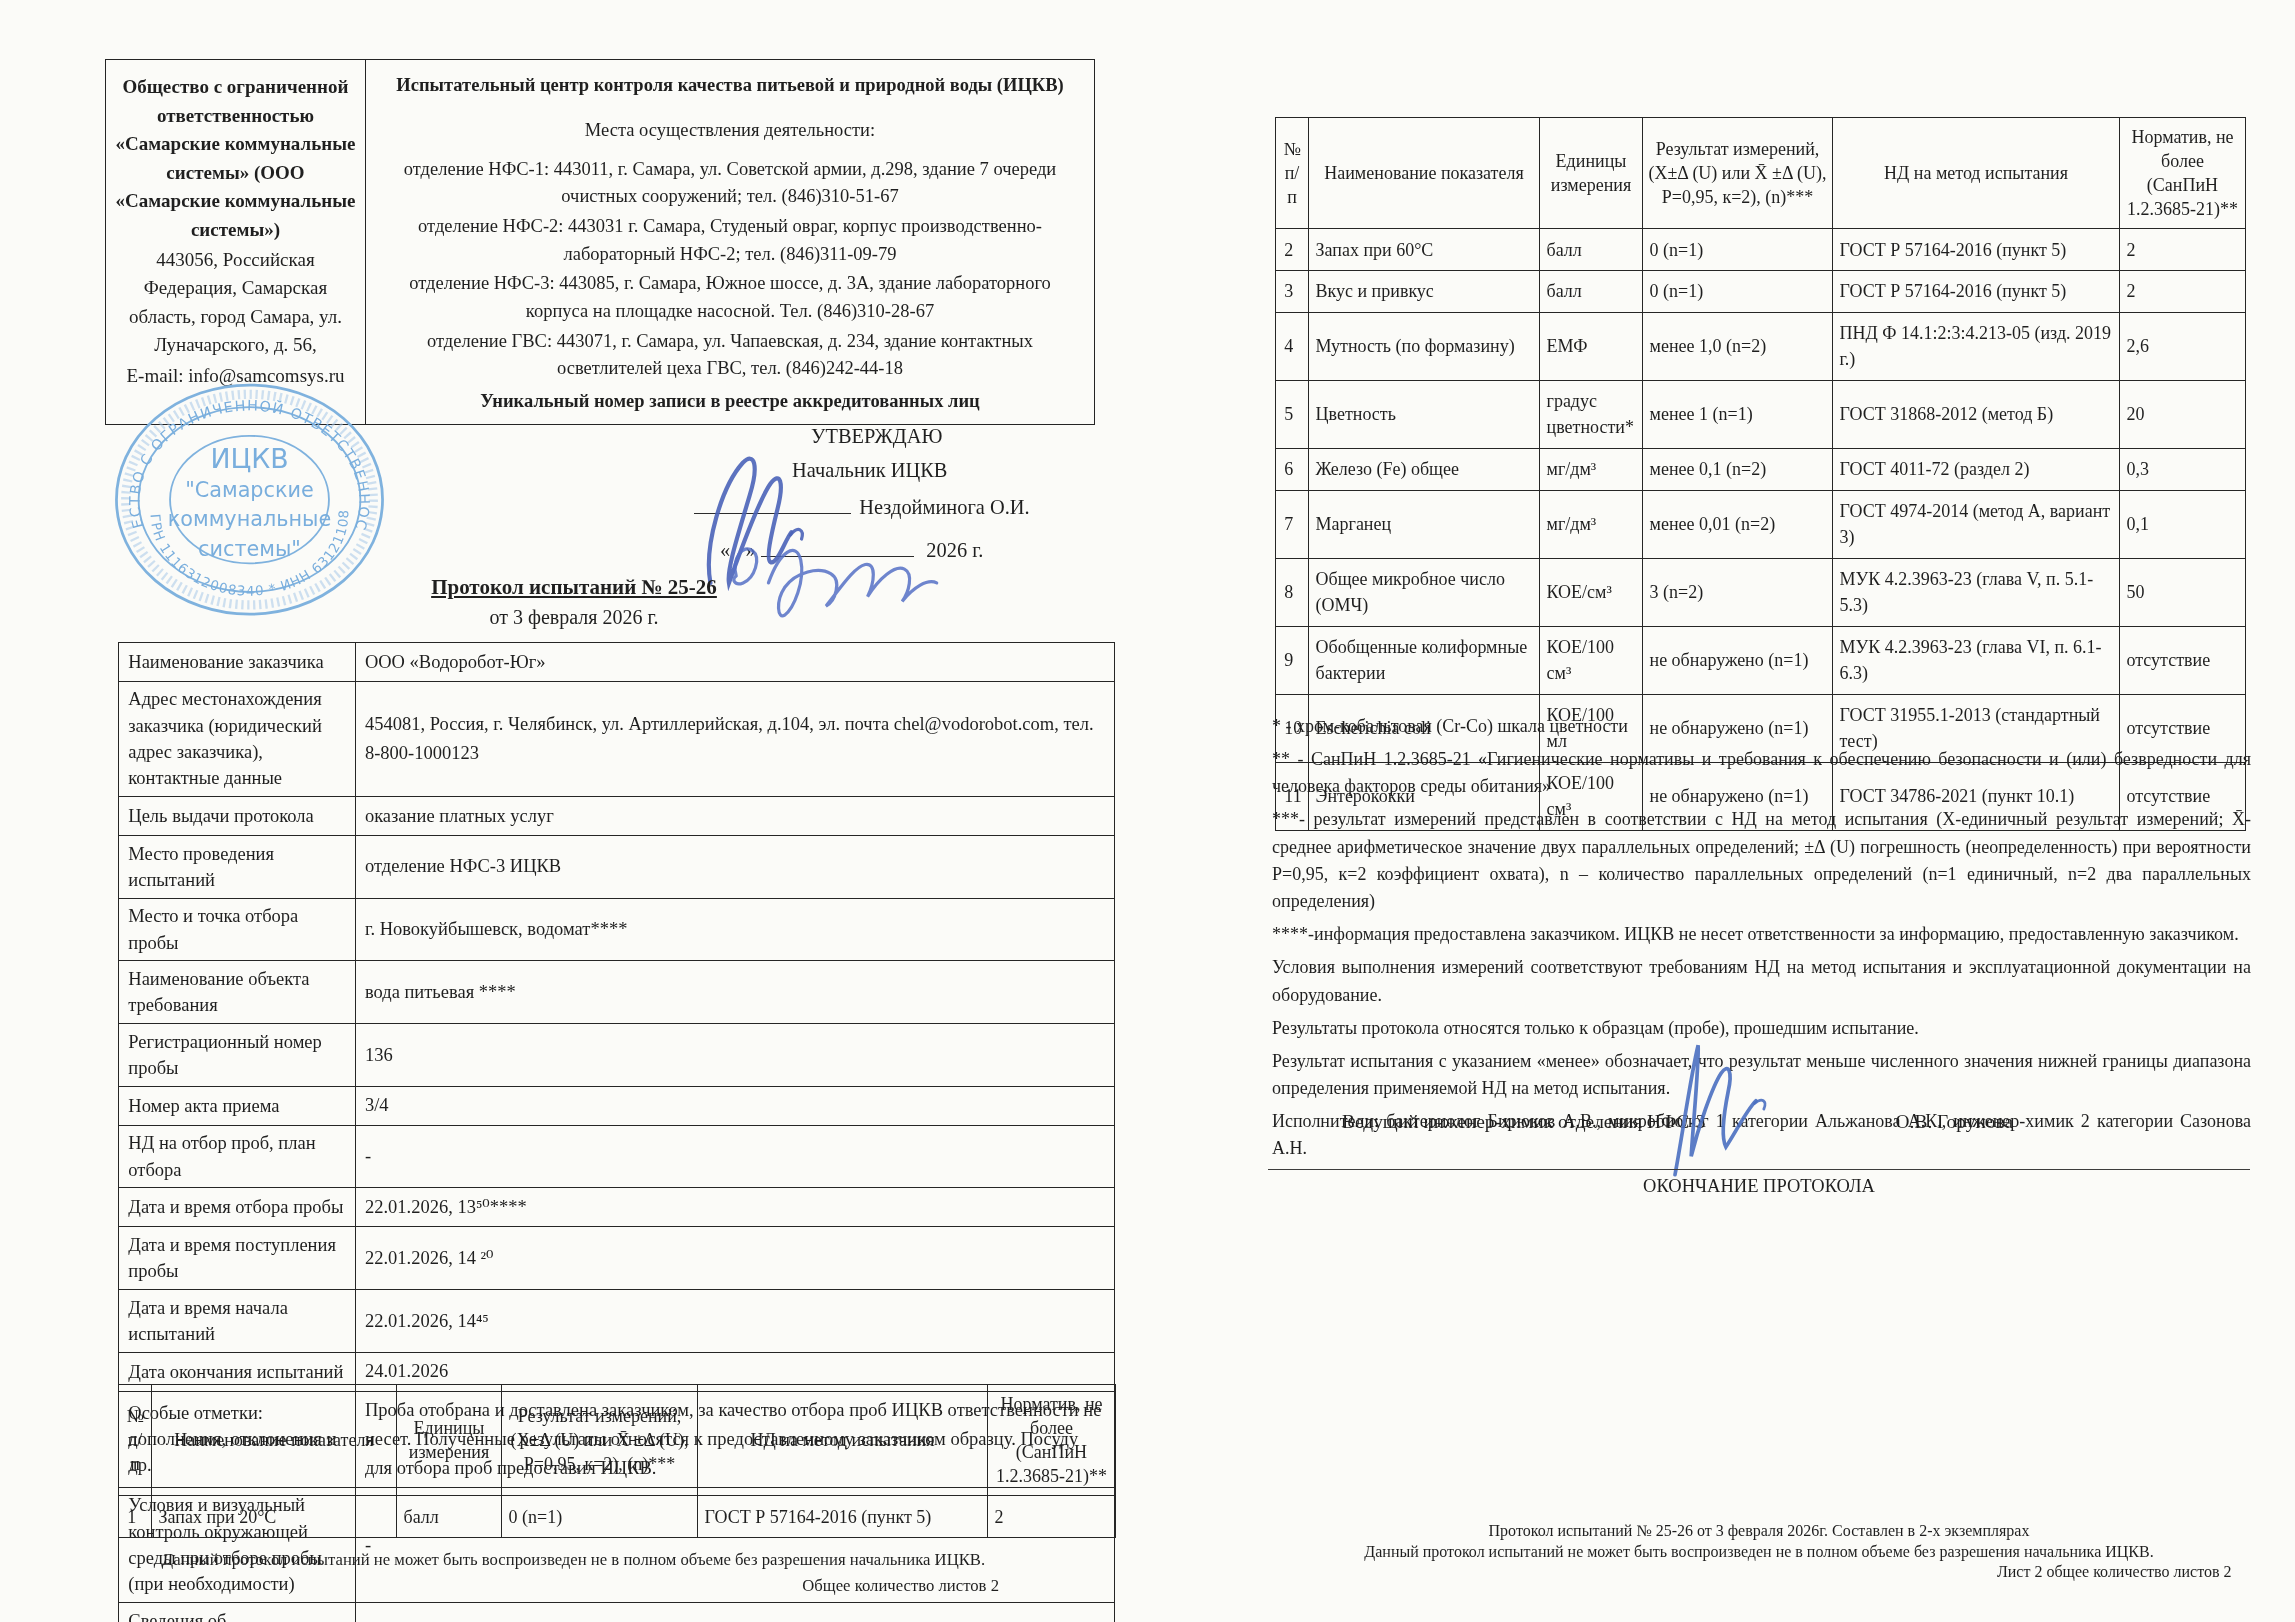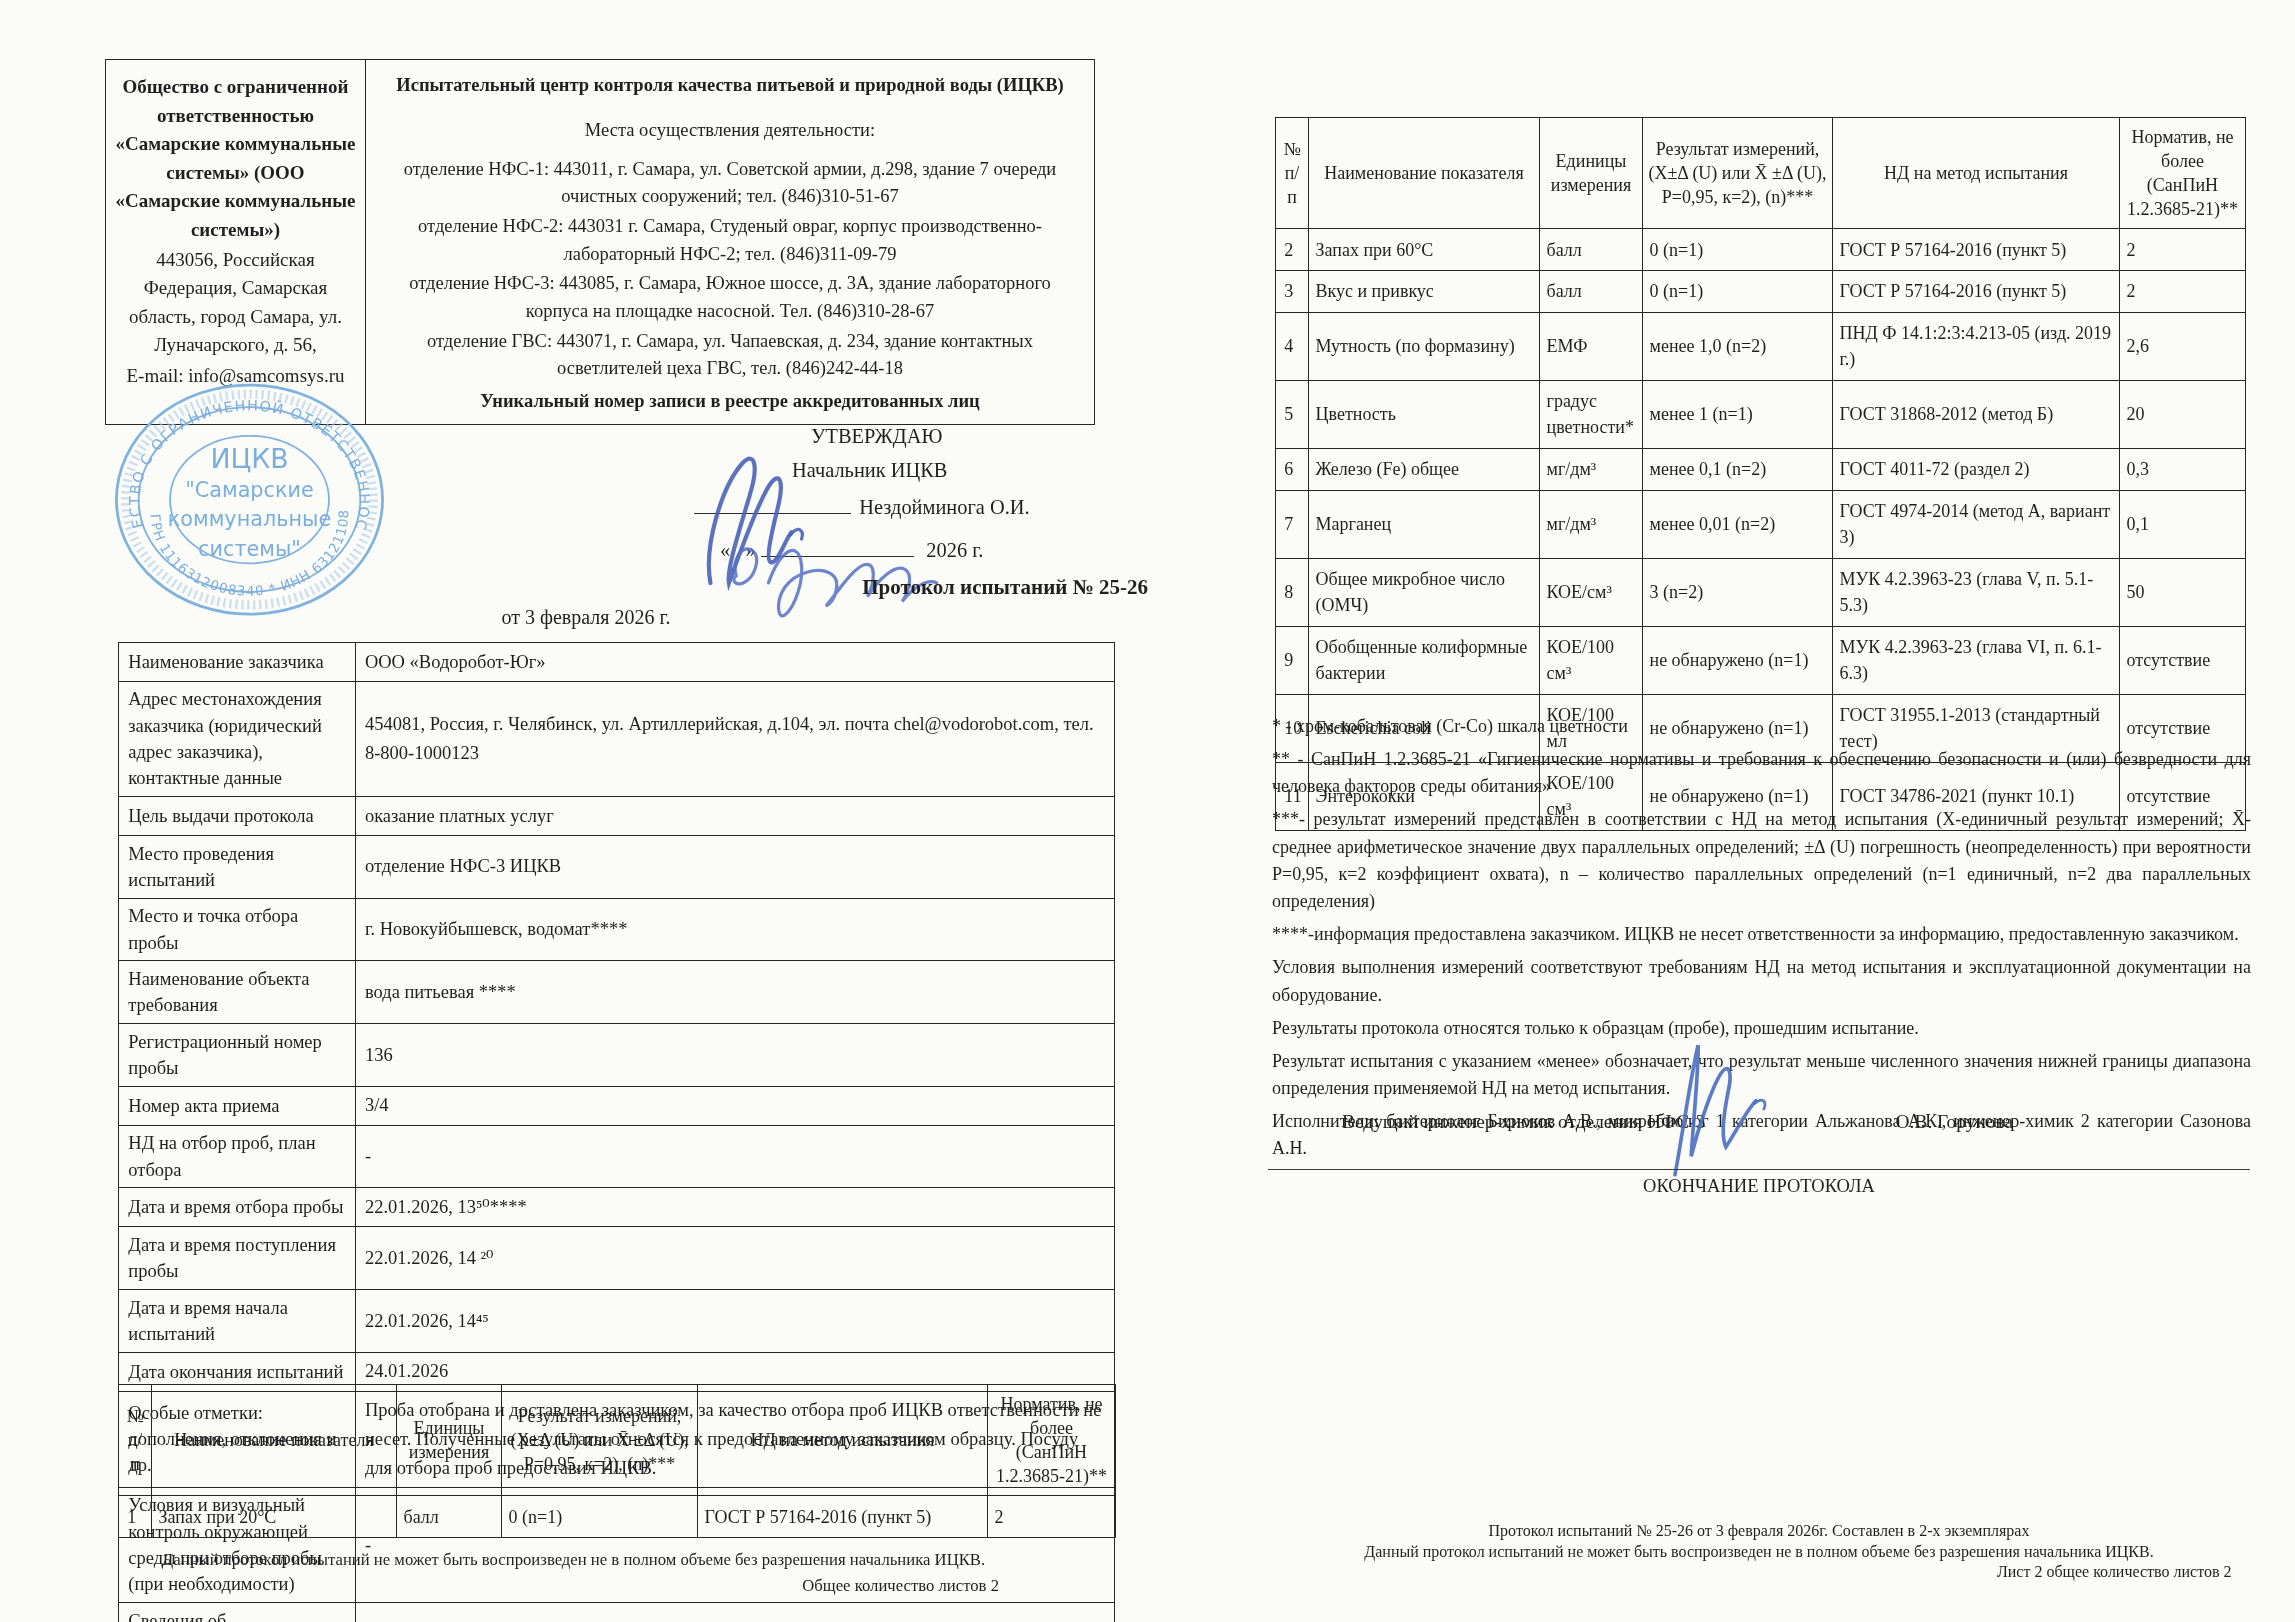--- a/index.html
+++ b/index.html
@@ -26,22 +26,22 @@
   .approve{left:694px;top:425px;width:463px;font-size:20.4px;}
   .ap1{margin-left:117px;}
   .ap2{margin-left:98px;margin-top:11px;}
   .ap3{margin-top:14px;white-space:nowrap;}
   .ap4{margin-top:20.4px;margin-left:26px;white-space:nowrap;}
   .uline{display:inline-block;border-bottom:1.4px solid #2c2c2c;height:16.7px;vertical-align:baseline;}
   .w340{width:157px;margin-right:8.3px;}
   .w330{width:153px;margin-right:7.4px;}
   .sig-svg{pointer-events:none;}
   
-  .title1{left:0;top:575px;width:1148px;text-align:right;font-size:21px;font-weight:700;}
-  .title2{left:12px;top:606px;width:1148px;text-align:center;font-size:20px;}
+  .title1{left:0;top:575px;width:1148px;text-align:center;font-size:21px;font-weight:700;text-decoration:underline;}
+  .title2{left:0;top:606px;width:1148px;text-align:center;font-size:20px;}
   
   .info-table{left:118px;top:642px;width:997px;border-collapse:collapse;font-size:18.5px;table-layout:fixed;}
   .info-table td{border:1.4px solid #262626;padding:4.6px 9.3px;vertical-align:middle;overflow:hidden;}
   td.ilabel{width:217px;line-height:1.42;}
   td.ivalue{line-height:1.55;white-space:pre-line;}
   
   .rtable{border-collapse:collapse;font-size:18px;table-layout:fixed;}
   .rtable th{border:1.4px solid #262626;font-weight:400;padding:6.5px 4.6px;line-height:1.35;vertical-align:middle;text-align:center;overflow:hidden;}
   .rtable td{border:1.4px solid #262626;padding:7.4px 6.5px;line-height:1.45;vertical-align:middle;text-align:left;overflow:hidden;}
   .rtable td.cnum{text-align:left;padding-left:8.3px;}

